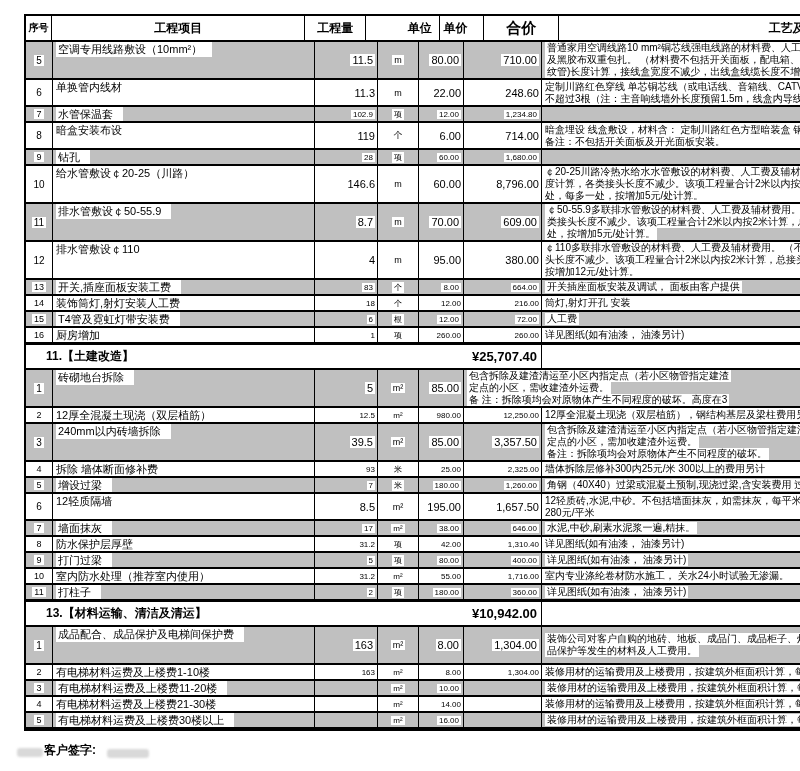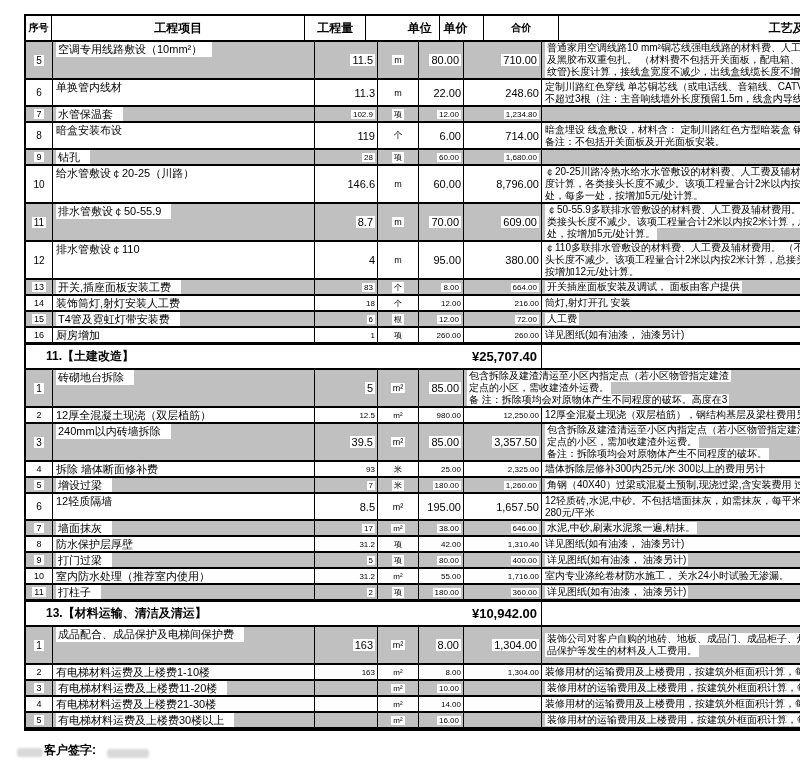--- a/index.html
+++ b/index.html
@@ -48,21 +48,21 @@
 </head>
 <body>
 
 <div class="sheet">
   <div class="t-head">
     <div class="cell c-no">序号</div>
     <div class="cell c-name" style="justify-content:center;padding-left:0;font-size:12px;">工程项目</div>
     <div class="cell c-qty" style="justify-content:center;padding-right:0;font-size:12px;">工程量</div>
     <div class="cell c-unit" style="font-size:12px;margin-left:34px;">单位</div>
     <div class="cell c-price" style="justify-content:center;padding-right:12px;font-size:12px;">单价</div>
-    <div class="cell c-total" style="justify-content:center;padding-right:0;font-size:10px;">合价</div>
+    <div class="cell c-total" style="justify-content:center;padding-right:0;font-size:15px;">合价</div>
     <div class="cell c-desc" style="align-items:center;text-align:center;padding-left:0;font-size:12px;">工艺及材料说明</div>
   </div>
   <div id="rows-root">
       <div class="row r-lg shaded">
         <div class="cell c-no">
           <span class="hl">5</span>
         </div>
         <div class="cell c-name">
           <span class="hl">空调专用线路敷设（10mm²）</span>
         </div>

